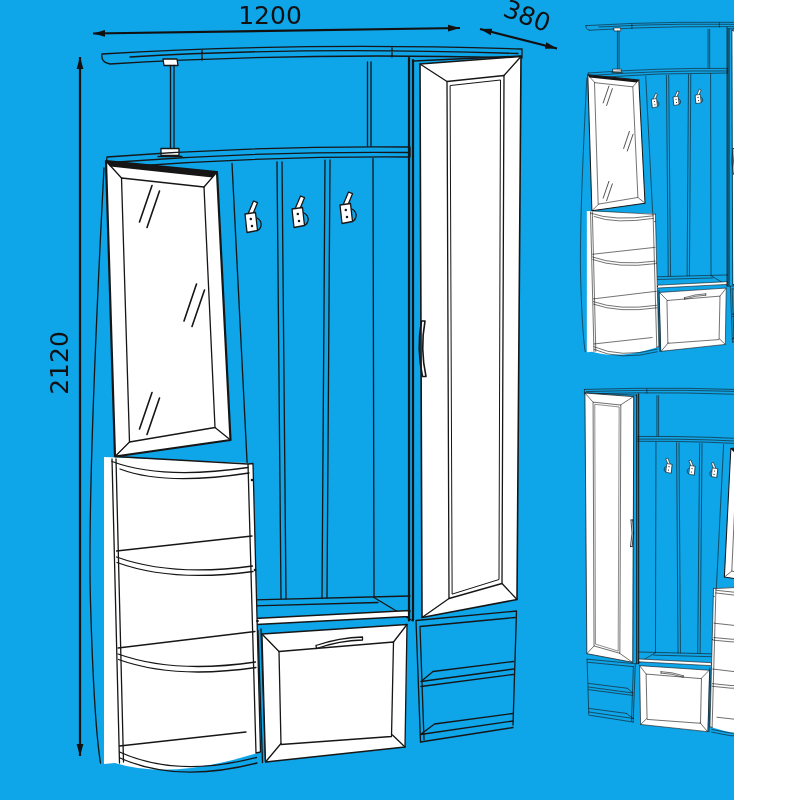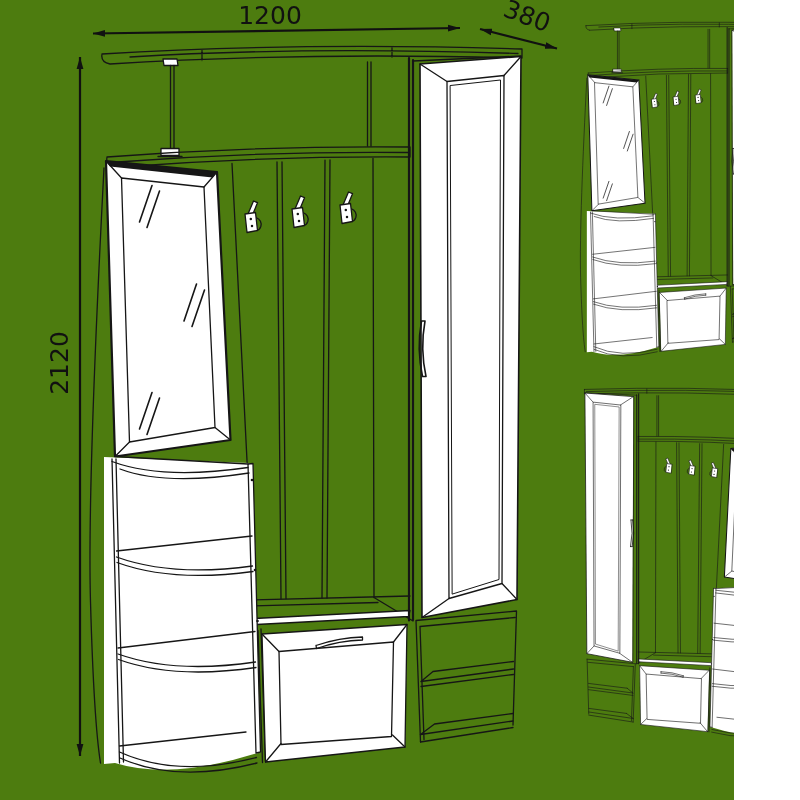--- a/index.html
+++ b/index.html
@@ -1,16 +1,16 @@
 <!DOCTYPE html>
 <html><head>
 <meta charset="utf-8">
 <style>
   html,body{margin:0;padding:0;background:#ffffff;}
-  .stage{position:relative;width:734px;height:800px;background:#4d7c0f;overflow:hidden;
+  .stage{position:relative;width:734px;height:800px;background:#0ea5e9;overflow:hidden;
          font-family:"DejaVu Sans","Liberation Sans",sans-serif;}
   svg{display:block;}
   .ln{stroke:#161616;stroke-width:1.3;fill:none;stroke-linecap:round;stroke-linejoin:round;}
   .heavy{stroke-width:2.2;}
   .mid{stroke-width:1.6;}
   .thin{stroke-width:1;}
   .fillw{fill:#ffffff;}
   .filld{fill:#161616;stroke:none;}
   .dot{fill:#161616;stroke:none;}
   .dim{stroke:#111111;stroke-width:2.2;fill:none;}

